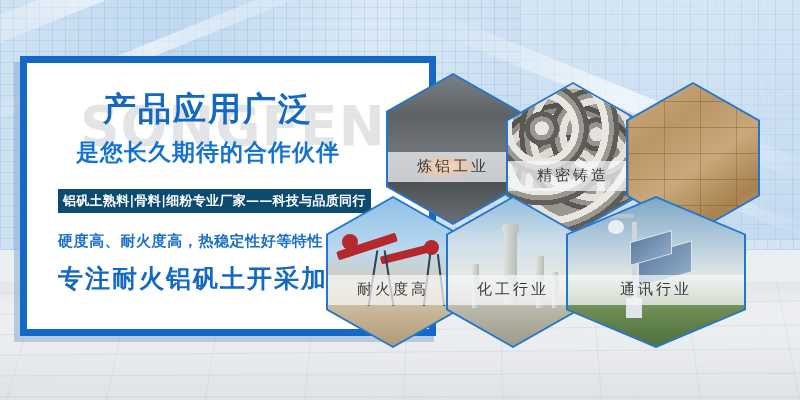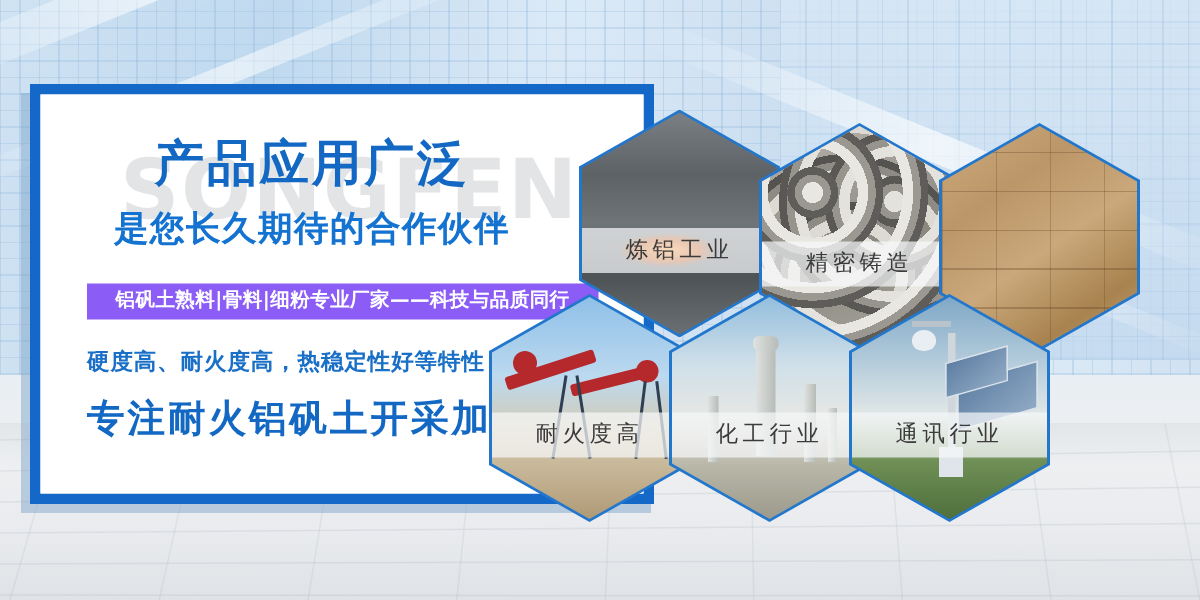--- a/index.html
+++ b/index.html
@@ -46,22 +46,22 @@
 
   
   .textblock{position:absolute;left:58px;top:90px;width:300px;text-align:center;}
   .watermark{position:absolute;left:56px;top:94px;font-size:55px;font-weight:bold;
     letter-spacing:1px;color:#e2e4e6;white-space:nowrap;user-select:none;margin-left:24px;}
   .headline{position:relative;font-size:33px;font-weight:bold;color:#1268C3;
     letter-spacing:2px;line-height:1.18;margin:0;white-space:nowrap;}
   .subhead{position:relative;font-size:23px;font-weight:bold;color:#1473D1;
     letter-spacing:1px;margin:8px 0 0 0;white-space:nowrap;}
   .orange-band{position:absolute;left:58px;top:189px;height:24px;line-height:24px;
-    background:#8b5cf6;color:#ffffff;font-size:13px;font-weight:bold;
-    padding:0 19px;white-space:nowrap;letter-spacing:.3px;}
+    background:#0c4a6e;color:#ffffff;font-size:13px;font-weight:bold;
+    padding:0 5px;white-space:nowrap;letter-spacing:.3px;}
   .feature{position:absolute;left:58px;top:232px;font-size:15px;font-weight:bold;
     color:#1A6FC6;letter-spacing:.6px;white-space:nowrap;}
   .focus{position:absolute;left:58px;top:262px;font-size:25px;font-weight:bold;
     color:#1268C3;letter-spacing:2px;white-space:nowrap;}
 
   
   .hex{position:absolute;width:134px;height:152px;
     clip-path:polygon(50% 0%,100% 25%,100% 75%,50% 100%,0% 75%,0% 25%);
     background:#2277CC;}
   .hex .inner{position:absolute;inset:2px;
@@ -100,21 +100,21 @@
   .ph-tel .panel{position:absolute;background:linear-gradient(150deg,#5e7fa3,#8fa9c4);
     border:1px solid #d9e2ea;transform:skewY(-16deg);}
   .ph-tel .pole{position:absolute;background:#cfd6dc;width:5px;}
 
   
   #hex-smelt {left:386px;top:73px;}
   #hex-cast  {left:506px;top:82px;}
   #hex-brick {left:626px;top:82px;}
   #hex-oil   {left:326px;top:196px;}
   #hex-chem  {left:446px;top:196px;}
-  #hex-tel   {left:566px;top:196px;}
+  #hex-tel   {left:566px;top:196px;padding-left:46px;}
 </style>
 </head>
 <body>
 
 <div id="banner">
 
   <div class="bg-base"></div>
   <div class="bg-towers"></div>
   <div class="bg-towers2"></div>
   <div class="streak s1"></div>

